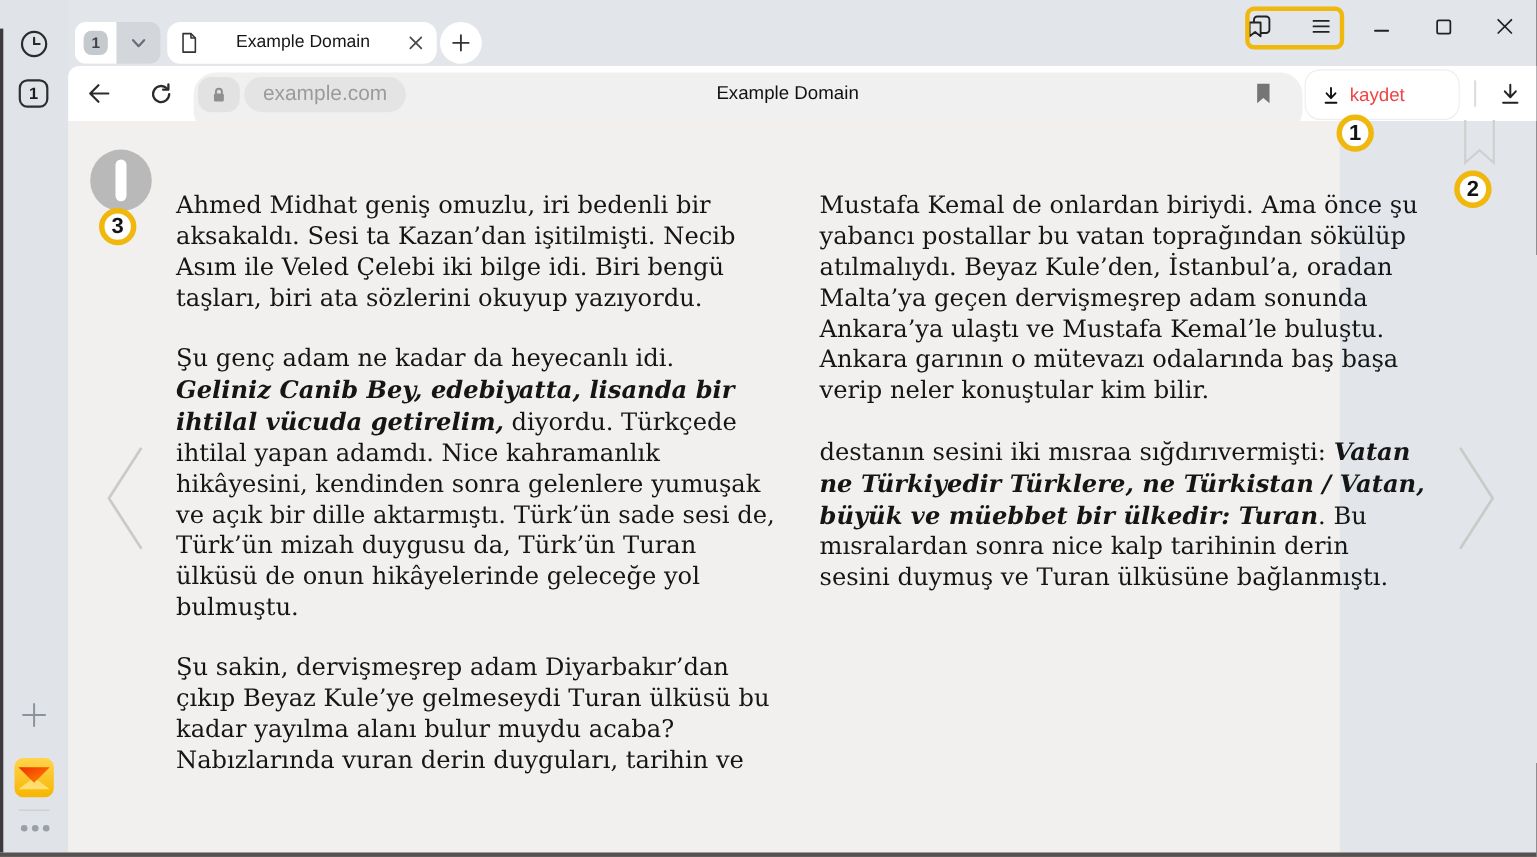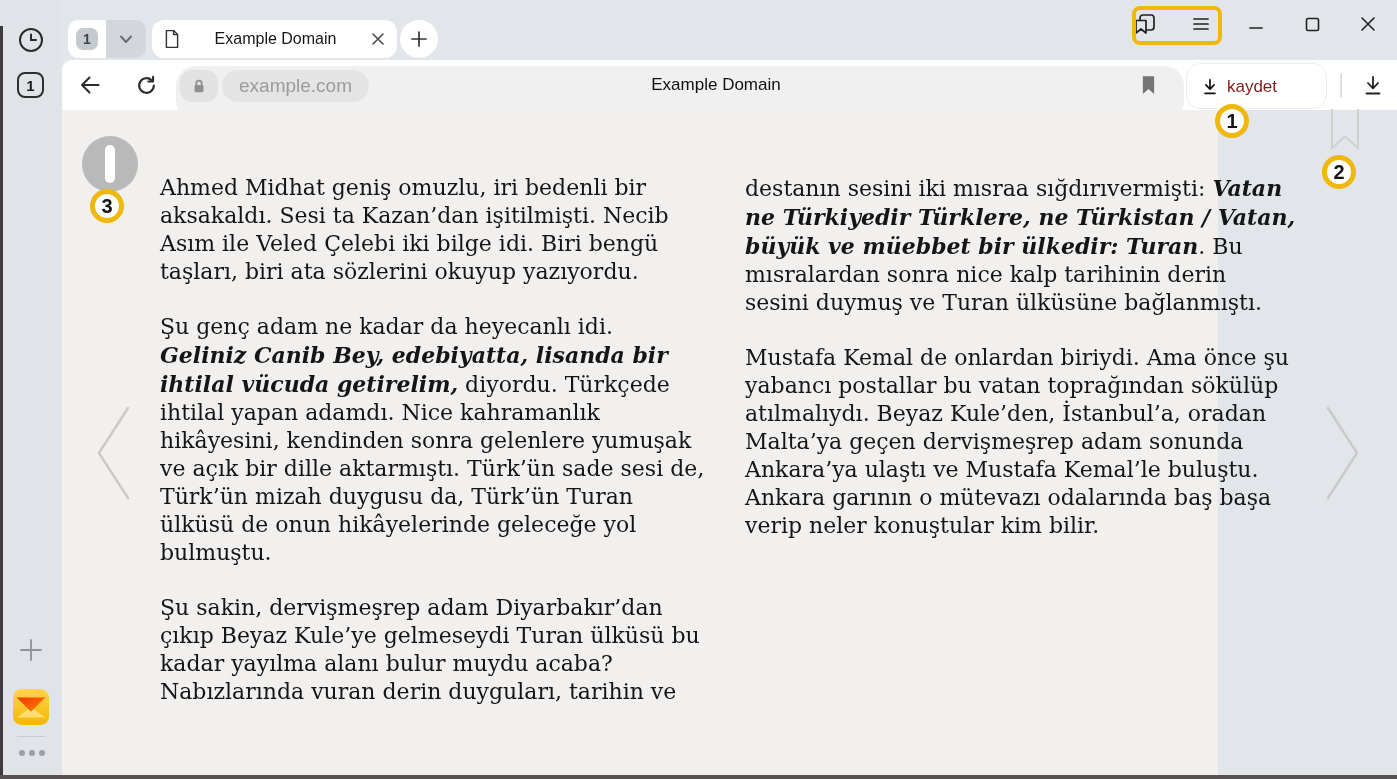--- a/index.html
+++ b/index.html
@@ -34,21 +34,21 @@
   .smartbox{position:absolute;left:114px;top:6px;width:1008px;height:55px;background:#f0f0f1;border-radius:20px;cursor:text;}
   .lock-badge{position:absolute;left:4px;top:4px;width:38px;height:32px;background:#e2e2e3;border-radius:12px;
               display:flex;align-items:center;justify-content:center;cursor:pointer;}
   .url-pill{position:absolute;left:46px;top:4px;height:32px;background:#e4e4e5;border-radius:16px;padding:0 17px;
             display:flex;align-items:center;font-size:19px;color:#9b9b9b;}
   .page-title{position:absolute;left:280px;width:520px;top:9px;text-align:center;font-size:17px;color:#111;}
   .flag-btn{position:absolute;right:28px;top:8px;cursor:pointer;}
   .savegroup{position:absolute;left:1124px;top:3px;width:141px;height:46px;background:#fff;border:1px solid #ededed;
              border-radius:14px;}
   .save-btn{position:absolute;left:10px;top:7px;width:84px;height:32px;display:flex;align-items:center;gap:8px;
-            justify-content:center;cursor:pointer;font-size:17px;color:#7f1d1d;}
+            justify-content:center;cursor:pointer;font-size:17px;color:#ef4444;}
   .save-highlight{position:absolute;left:1132px;top:6px;width:90px;height:39px;border:4px solid #f0b70d;border-radius:8px;pointer-events:none;}
   .tb-sep{position:absolute;left:1278px;top:13px;width:2px;height:24px;background:#dedede;}
   .dl-btn{position:absolute;left:1288px;top:0;width:46px;height:50px;display:flex;align-items:center;justify-content:center;cursor:pointer;}
   
   .content{position:absolute;left:62px;top:110px;width:1156px;height:665px;background:#f2f0ee;}
   .reader-btn{position:absolute;left:20px;top:26px;width:56px;height:56px;border-radius:50%;background:#b9b9b9;cursor:pointer;}
   .reader-btn i{position:absolute;left:23px;top:9px;width:10px;height:38px;border-radius:6px;background:#ffffff;}
   .ribbon{position:absolute;left:1268px;top:-1px;cursor:pointer;}
   .pgchev{position:absolute;top:296px;cursor:pointer;}
   .pgchev.left{left:33px;}
@@ -282,22 +282,22 @@
           </svg>
       </span>
     </div>
 
     <div class="col col1">
         <p><span>Ahmed Midhat geniş omuzlu, iri bedenli bir aksakaldı. Sesi ta Kazan’dan işitilmişti. Necib Asım ile Veled Çelebi iki bilge idi. Biri bengü taşları, biri ata sözlerini okuyup yazıyordu.</span></p>
         <p><span>Şu genç adam ne kadar da heyecanlı idi. </span><span class="bi">Geliniz Canib Bey, edebiyatta, lisanda bir ihtilal vücuda getirelim,</span><span> diyordu. Türkçede ihtilal yapan adamdı. Nice kahramanlık hikâyesini, kendinden sonra gelenlere yumuşak ve açık bir dille aktarmıştı. Türk’ün sade sesi de, Türk’ün mizah duygusu da, Türk’ün Turan ülküsü de onun hikâyelerinde geleceğe yol bulmuştu.</span></p>
         <p><span>Şu sakin, dervişmeşrep adam Diyarbakır’dan çıkıp Beyaz Kule’ye gelmeseydi Turan ülküsü bu kadar yayılma alanı bulur muydu acaba? Nabızlarında vuran derin duyguları, tarihin ve</span></p>
       </div>
     <div class="col col2">
+        <p><span>Mustafa Kemal de onlardan biriydi. Ama önce şu yabancı postallar bu vatan toprağından sökülüp atılmalıydı. Beyaz Kule’den, İstanbul’a, oradan Malta’ya geçen dervişmeşrep adam sonunda Ankara’ya ulaştı ve Mustafa Kemal’le buluştu. Ankara garının o mütevazı odalarında baş başa verip neler konuştular kim bilir.</span></p>
         <p><span>destanın sesini iki mısraa sığdırıvermişti: </span><span class="bi">Vatan ne Türkiyedir Türklere, ne Türkistan / Vatan, büyük ve müebbet bir ülkedir: Turan</span><span>. Bu mısralardan sonra nice kalp tarihinin derin sesini duymuş ve Turan ülküsüne bağlanmıştı.</span></p>
-        <p><span>Mustafa Kemal de onlardan biriydi. Ama önce şu yabancı postallar bu vatan toprağından sökülüp atılmalıydı. Beyaz Kule’den, İstanbul’a, oradan Malta’ya geçen dervişmeşrep adam sonunda Ankara’ya ulaştı ve Mustafa Kemal’le buluştu. Ankara garının o mütevazı odalarında baş başa verip neler konuştular kim bilir.</span></p>
       </div>
   </div>
 
   <div class="badge b1">
       <span>1</span>
     </div>
   <div class="badge b2">
       <span>2</span>
     </div>
   <div class="badge b3">

